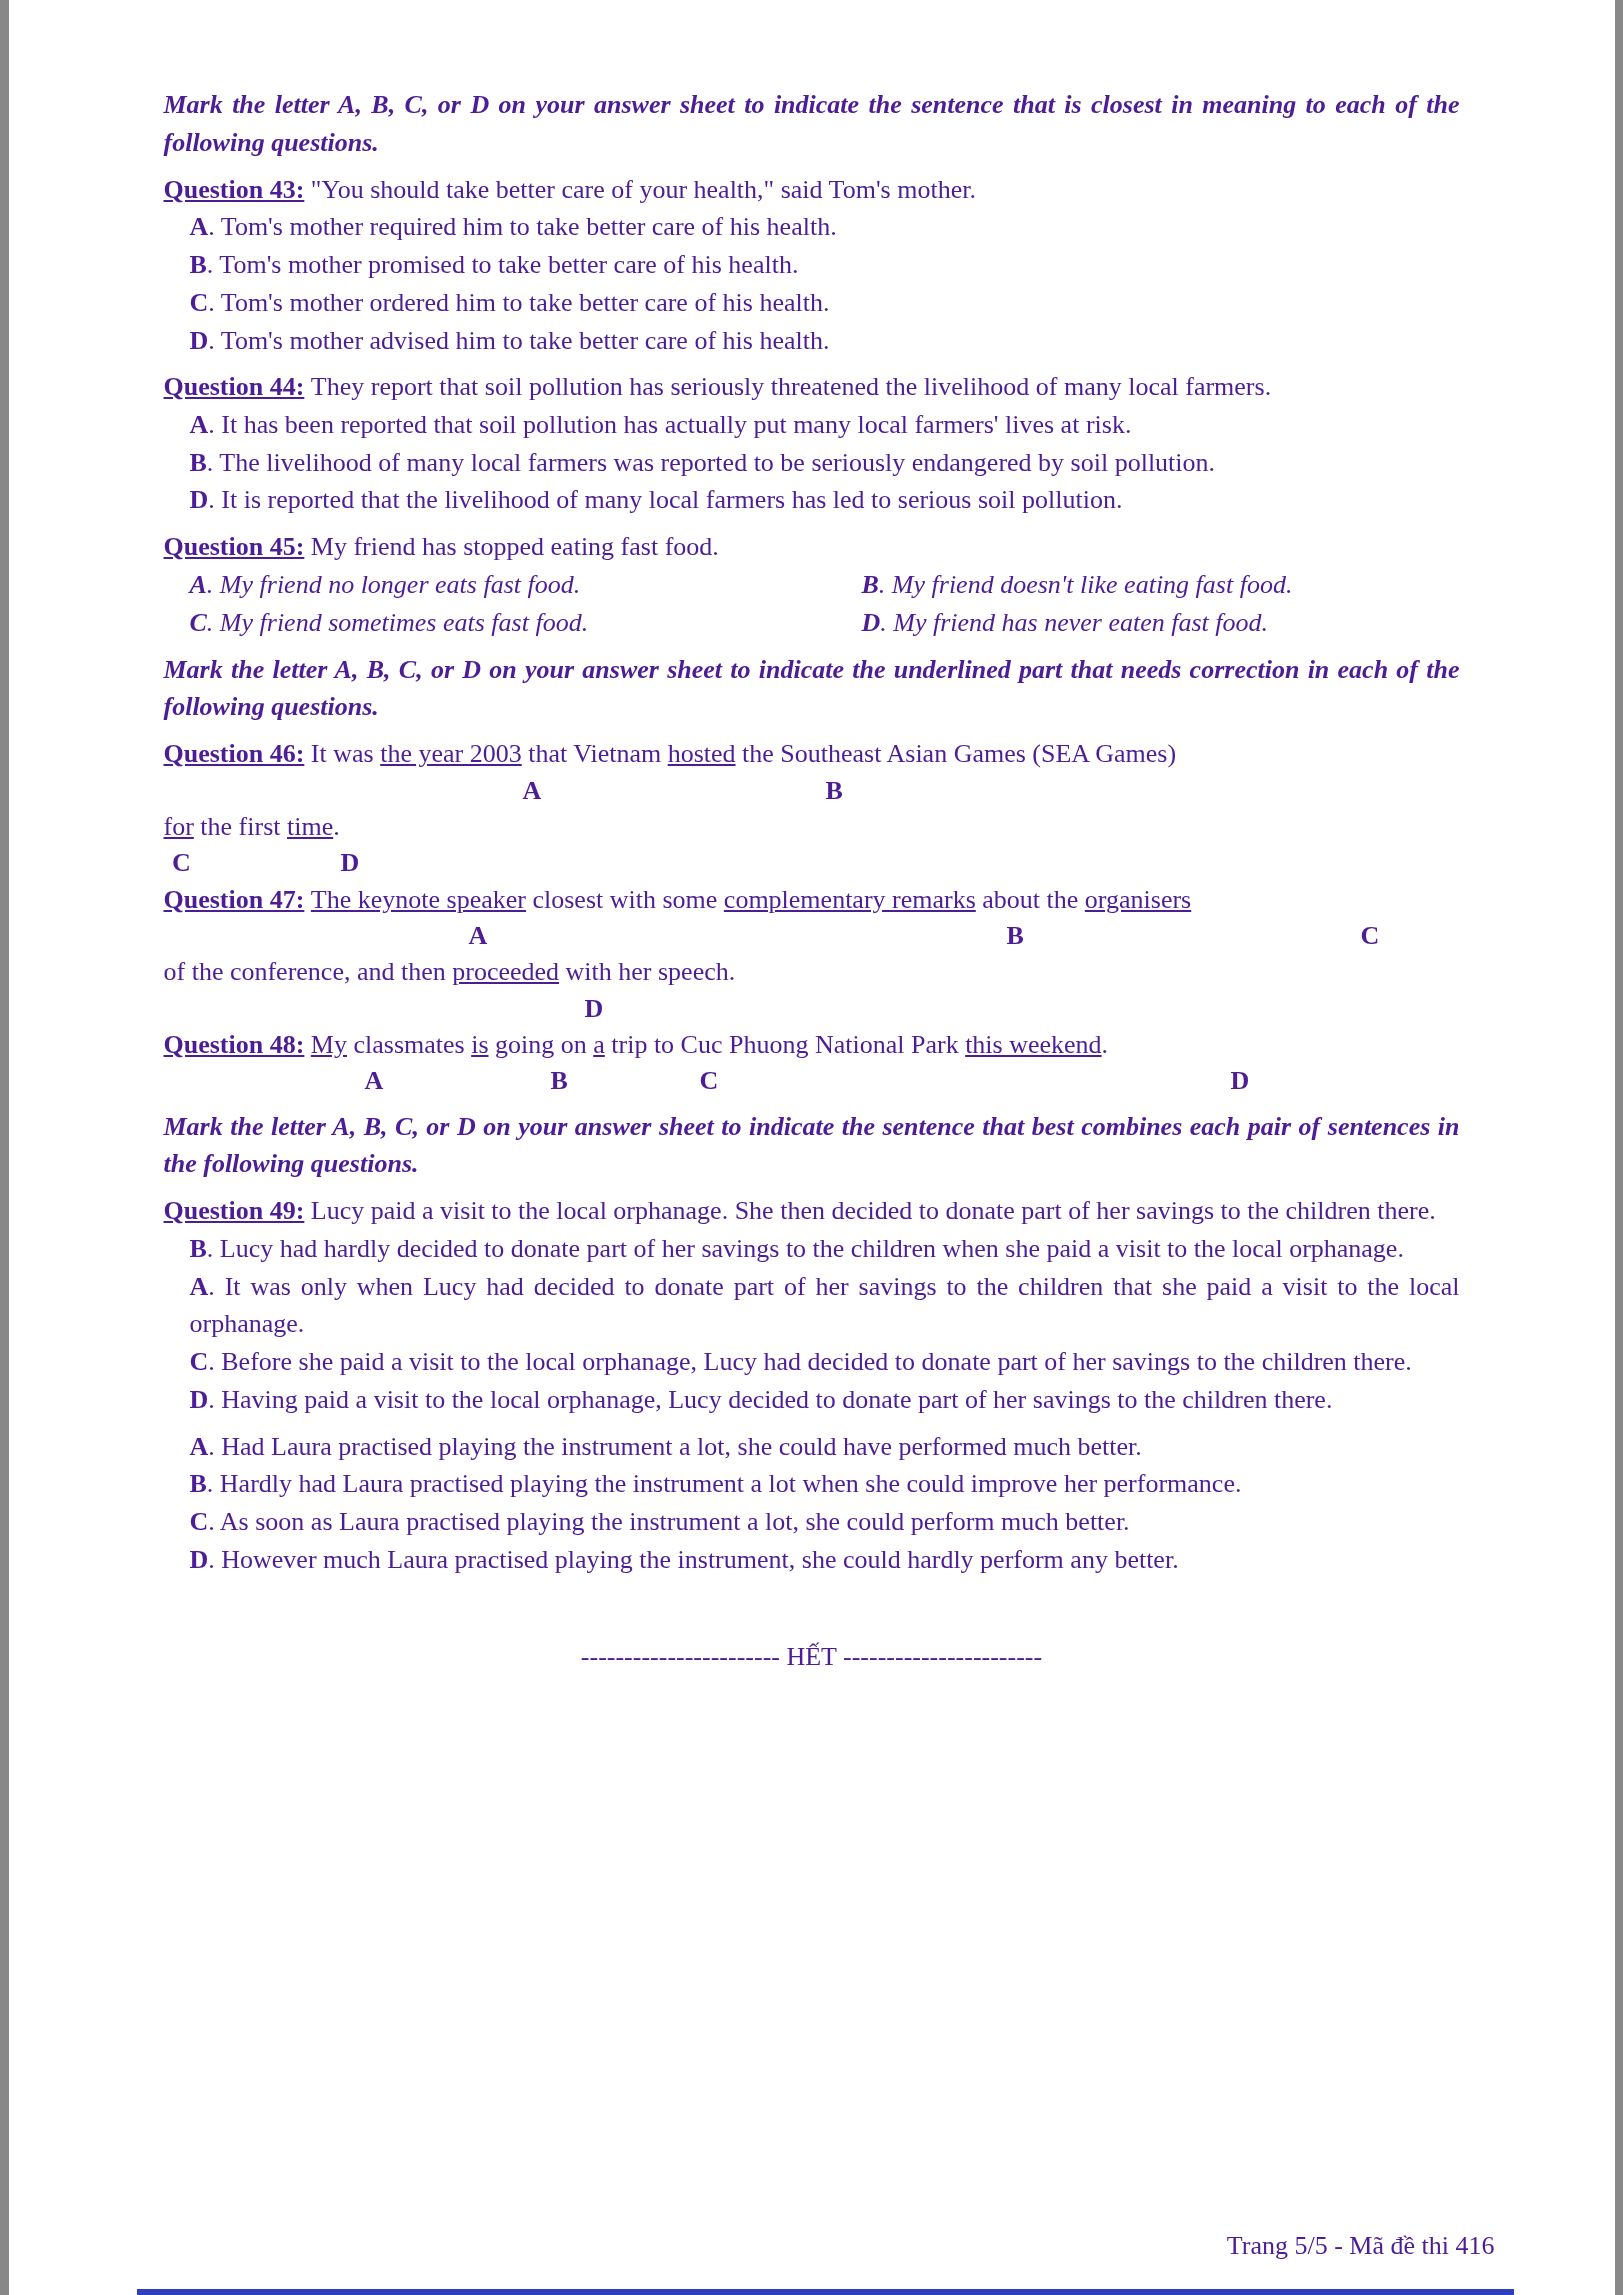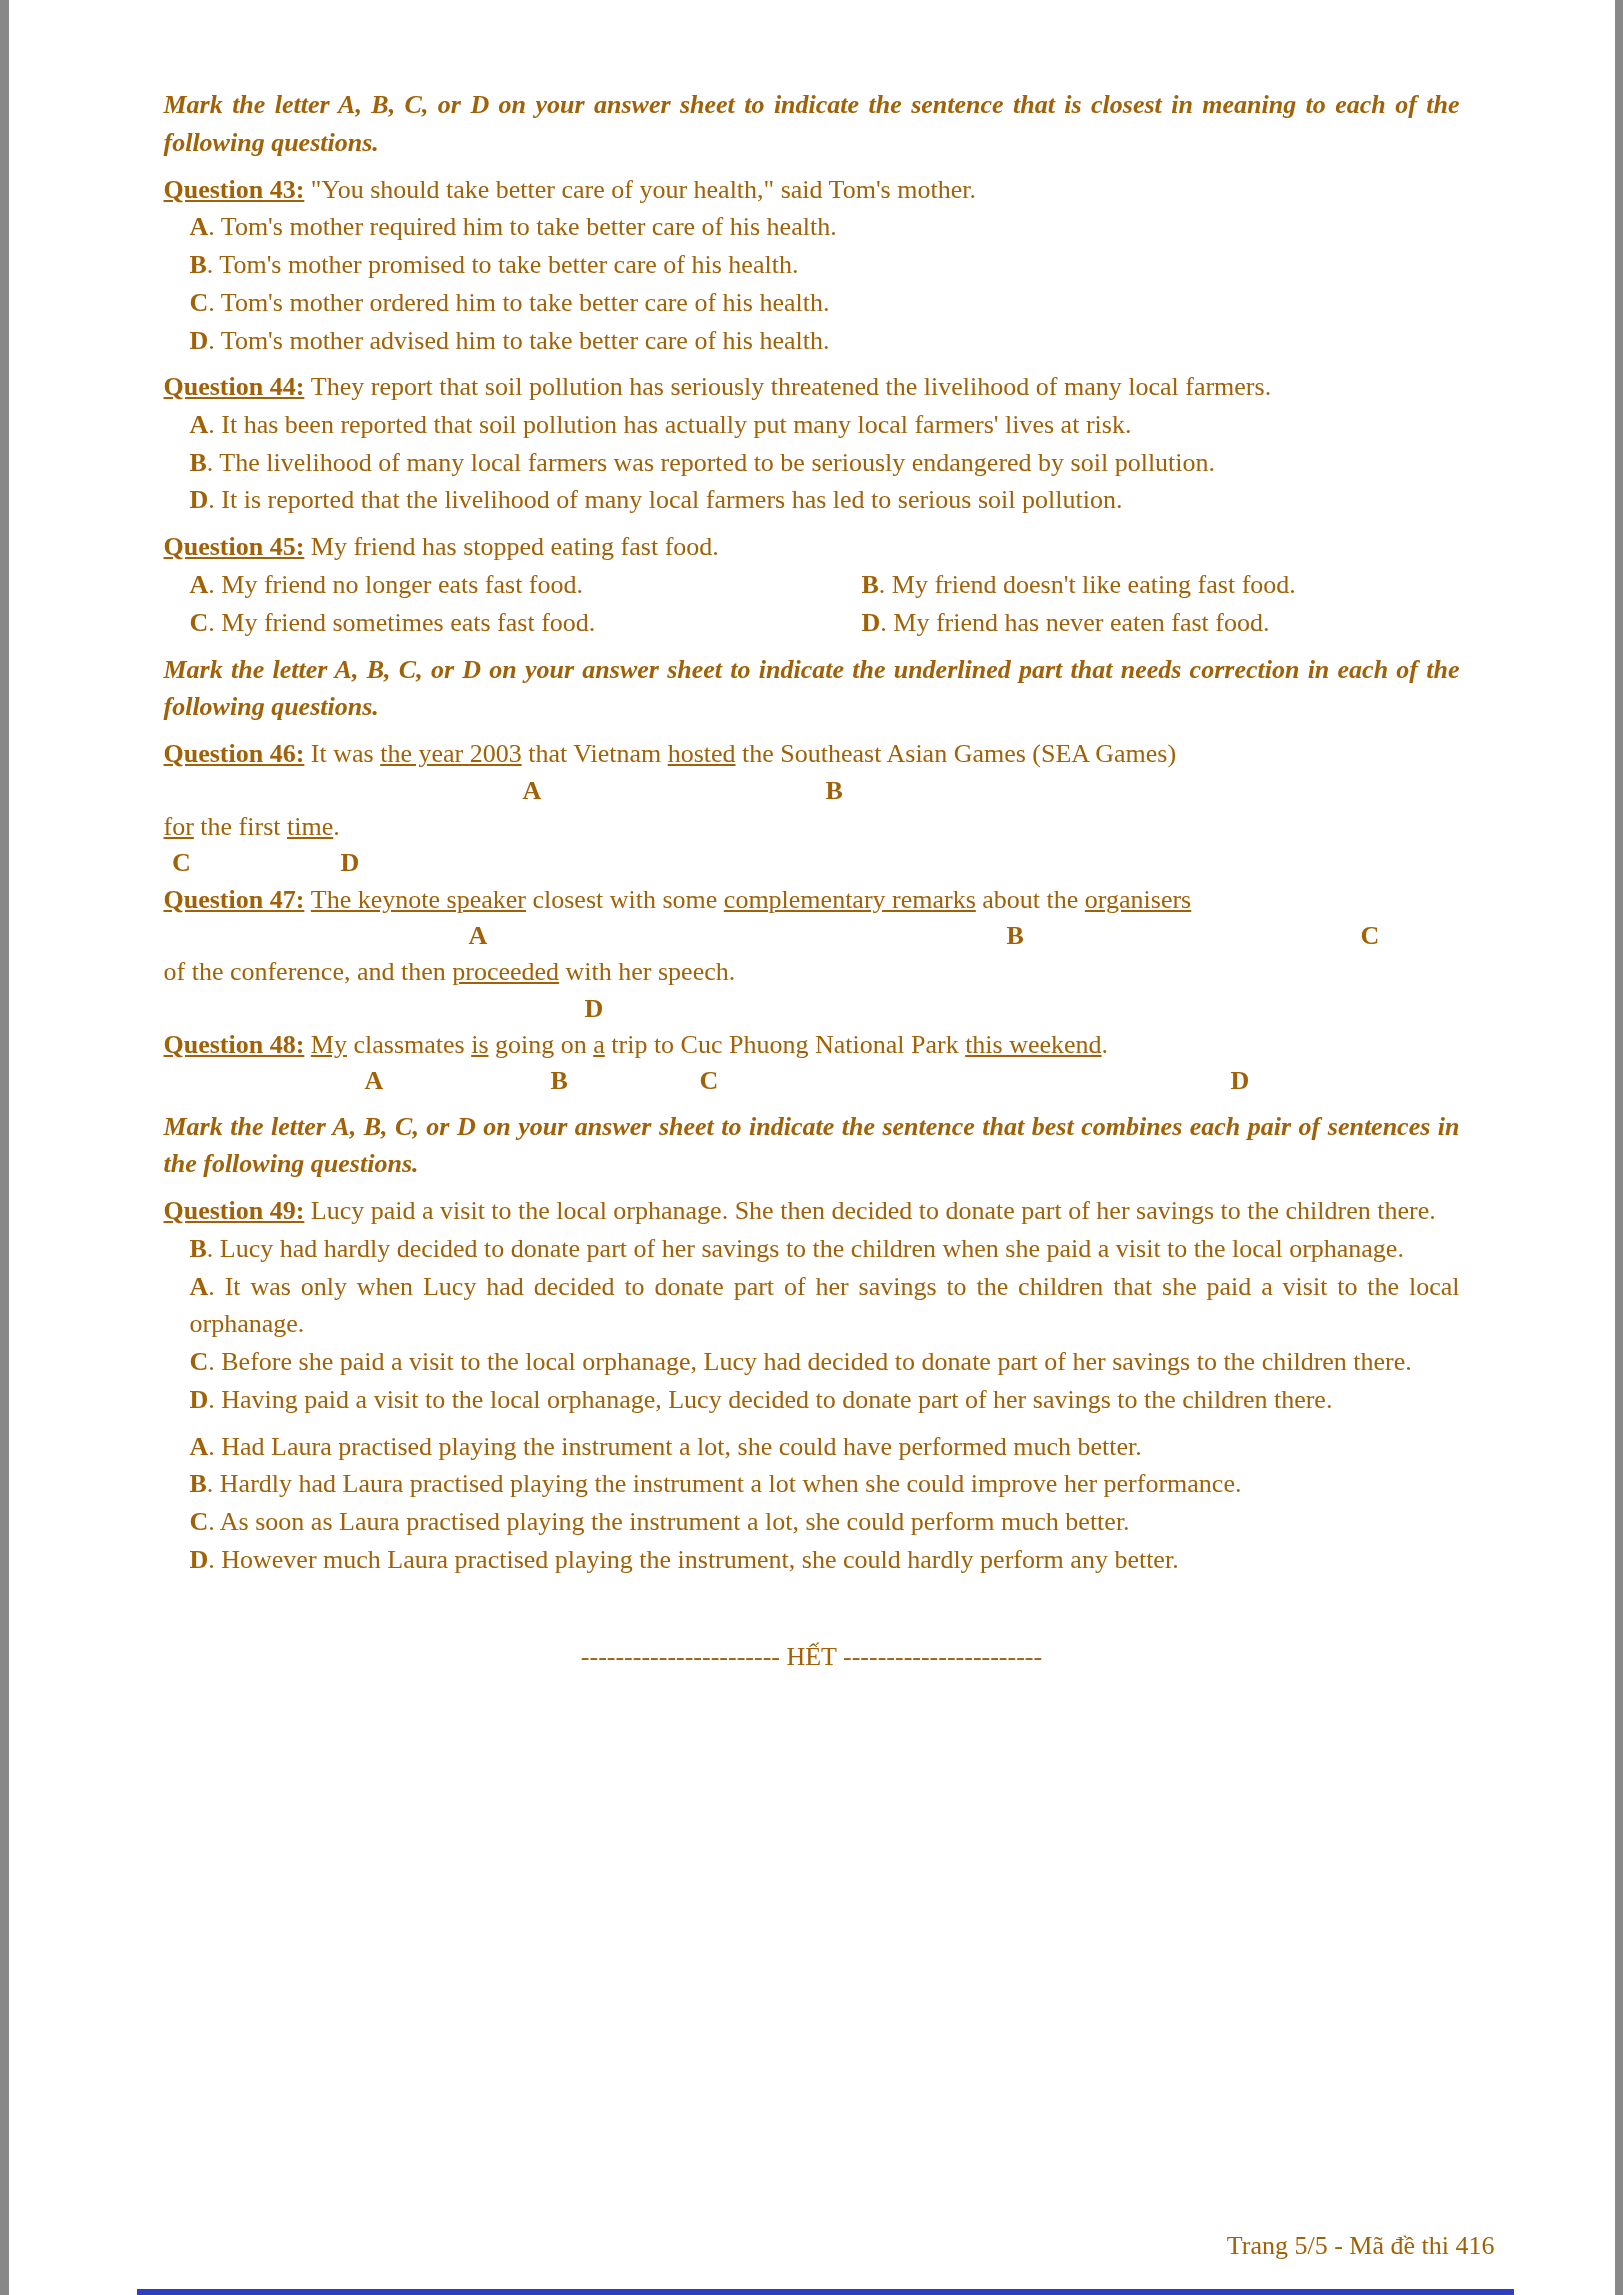--- a/index.html
+++ b/index.html
@@ -1,39 +1,39 @@
 <!DOCTYPE html>
 <html style="font-size:10.5px"><head>
 <meta charset="utf-8">
 <style>
   html,body { margin:0; padding:0; background:#888; }
   .page {
     position:relative;
     width:1606px; height:2295px;
     margin:0 auto;
     background:#ffffff;
-    color:#a16207;
+    color:#4c1d95;
     font-family:"Liberation Serif", serif;
     font-size:26px;
     line-height:1.45;
     box-sizing:border-box;
     padding:77px 155px 0 155px;
   }
   p { margin:0; }
   .instruction {
     font-weight:bold; font-style:italic;
     text-align:justify;
     margin:9.2px 0 3.9px 0;
   }
   .qblock { margin-top:9.2px; }
   .qlabel { font-weight:bold; margin-right:6.5px;text-decoration:underline; }
   .qtext { }
   .option { padding-left:26px; text-align:justify; }
   .opt-letter { font-weight:bold; }
-  .opt-grid { display:grid; grid-template-columns:672px auto; }
+  .opt-grid { display:grid; grid-template-columns:672px auto;font-style:italic; }
   .opt-grid .option { padding-left:26px; text-align:left; }
   .u { text-decoration:underline; }
   .letters { position:relative; height:35px; }
   .lm { position:absolute; top:-1.3px; font-weight:bold; }
   .end-line { text-align:center; margin-top:60px; }
   .page-num { position:absolute; right:120px; bottom:30px;margin-top:20px; }
   .bottom-rule {
     position:absolute; left:128px; bottom:0;
     width:1377px; height:5.9px; background:#2e3fc0;
   }

